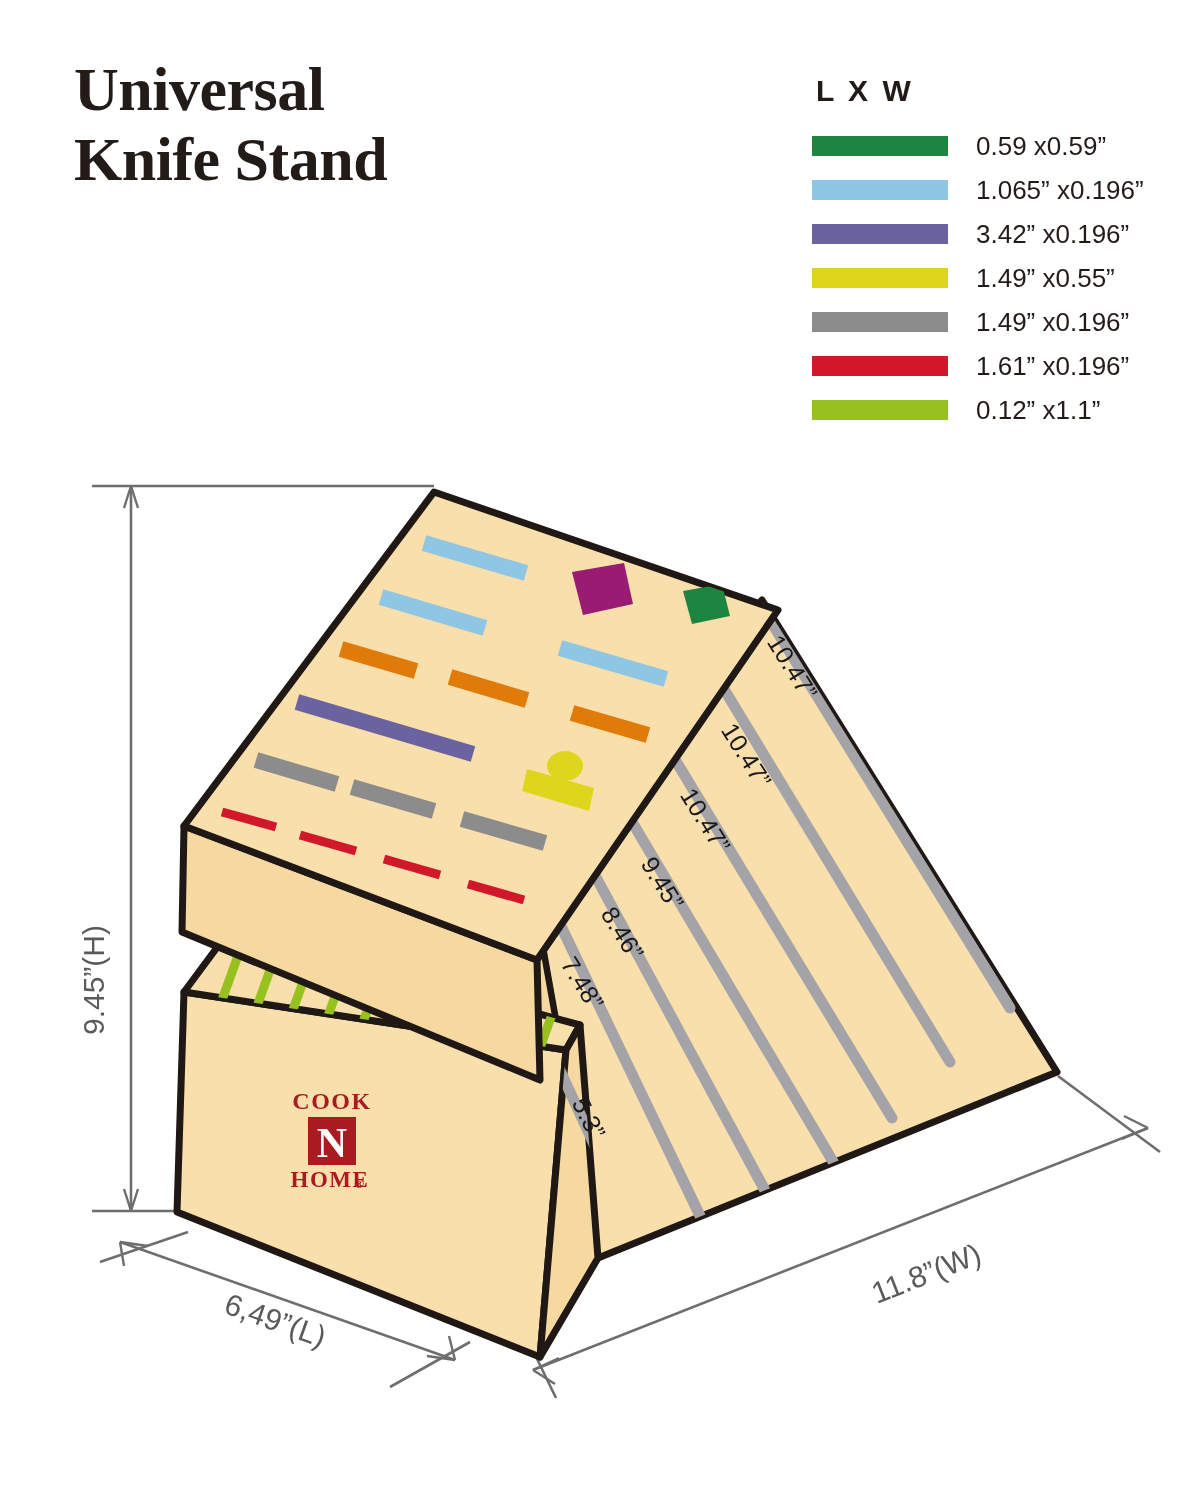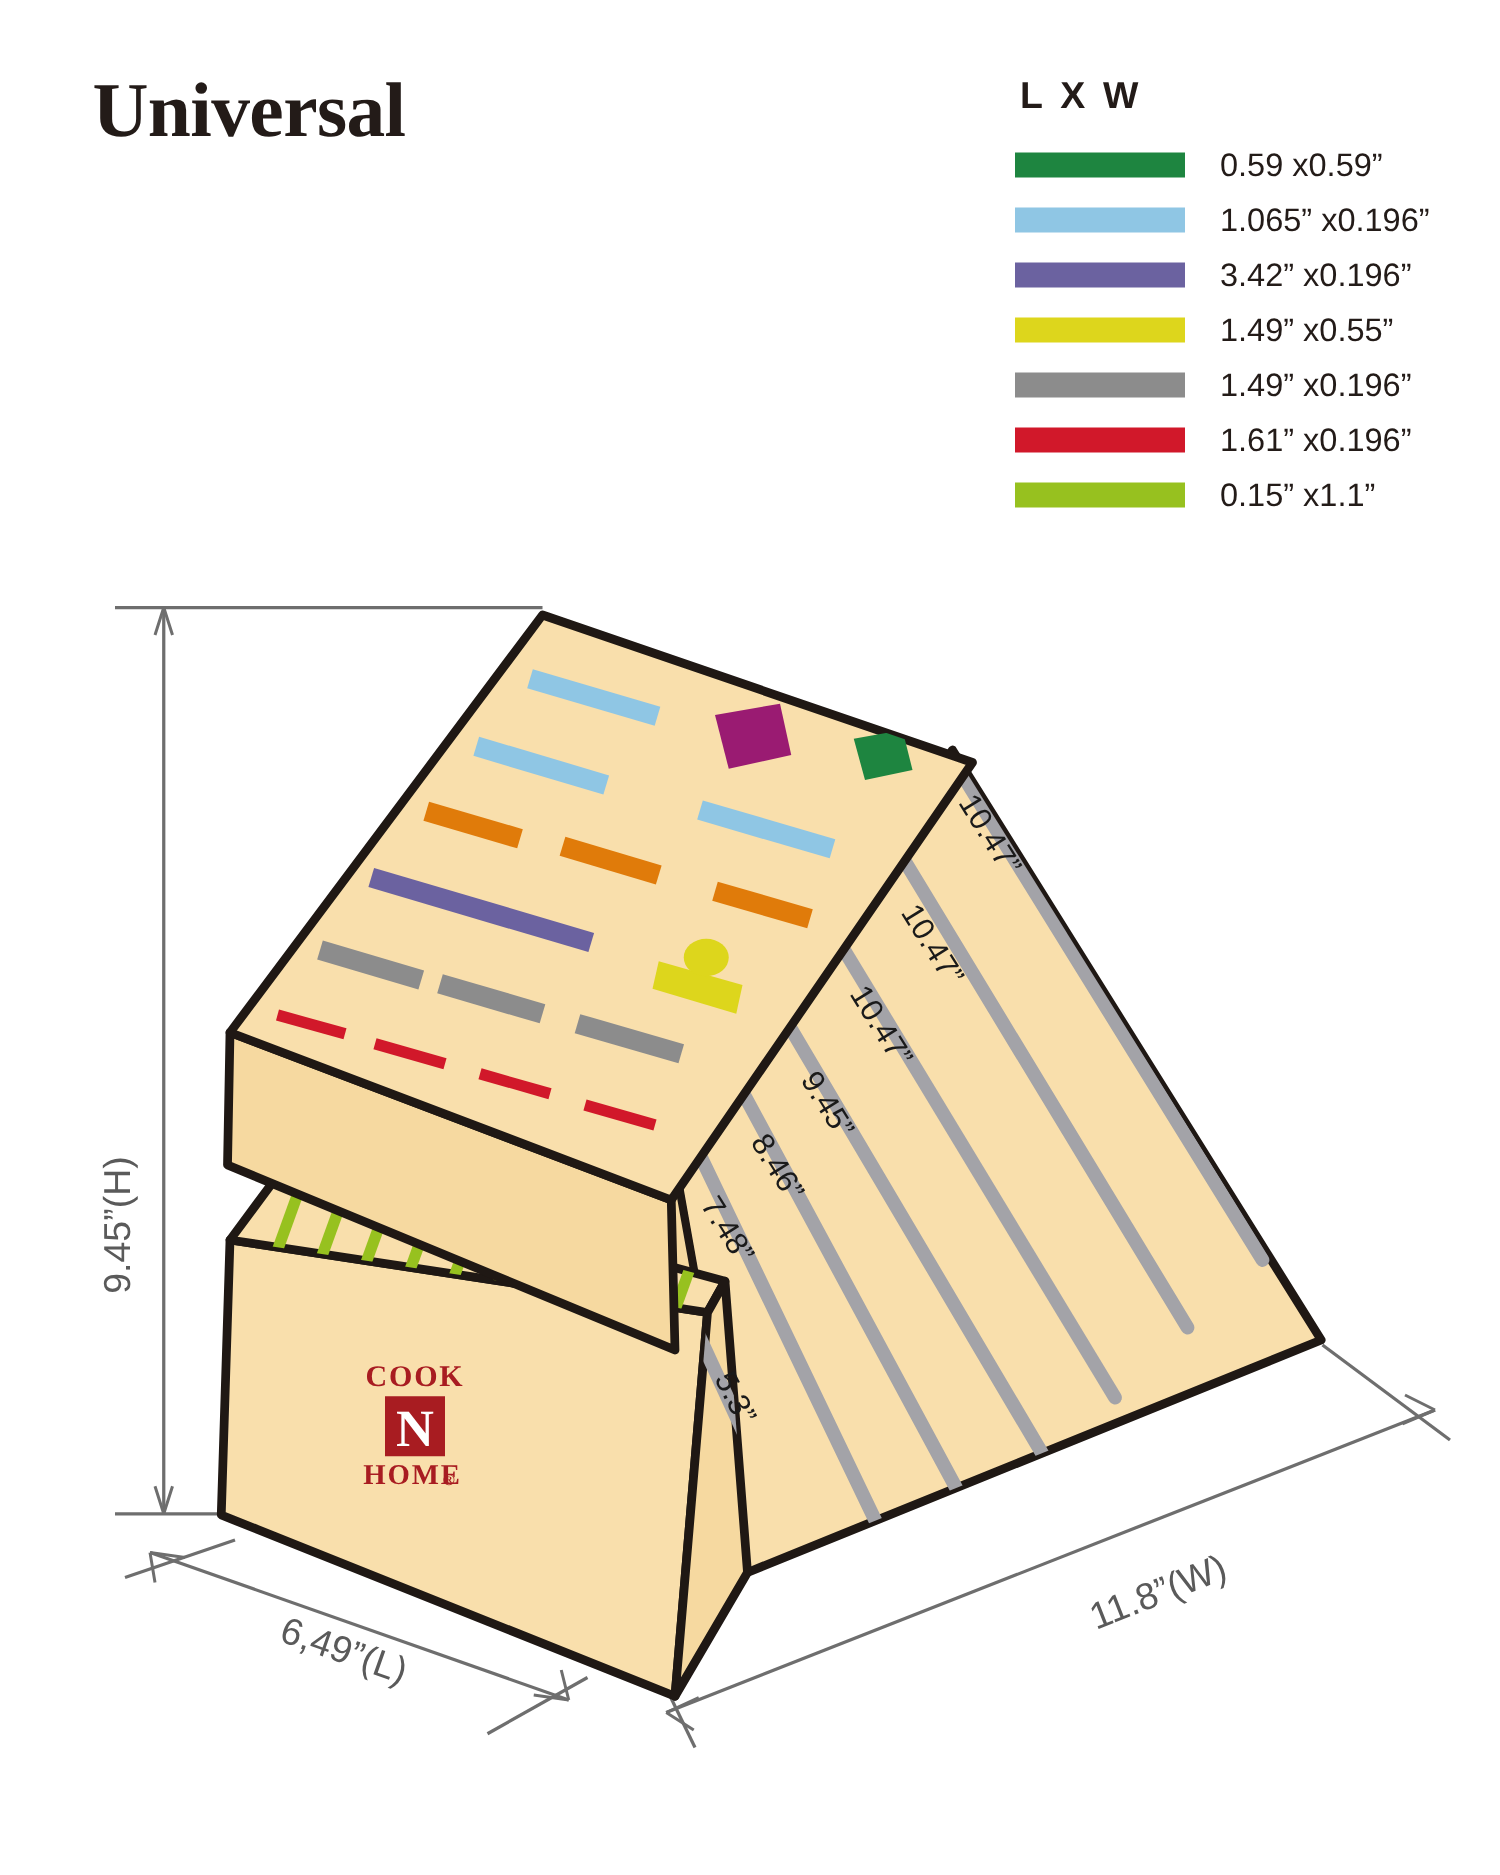--- a/index.html
+++ b/index.html
@@ -29,21 +29,21 @@
     line-height: 70px;
     color: #231b18;
     letter-spacing: -0.5px;
     white-space: nowrap;
   }
 
   
   #legend {
     position: absolute;
     left: 812px;
-    top: 60px;
+    top: 74px;
     width: 360px;
   }
   #legend-heading {
     font-family: "Liberation Sans", sans-serif;
     font-weight: bold;
     font-size: 30px;
     letter-spacing: 3px;
     color: #231b18;
     margin: 0 0 16px 4px;
   }
@@ -94,20 +94,21 @@
     font-family: "Liberation Serif", serif;
     font-weight: bold;
     fill: #ffffff;
   }
 </style>
 </head>
 <body>
 
 <div id="title-block">
   <div class="title-line">Universal</div>
+  <div class="title-line">Knife Stand</div>
 </div>
 
 <div id="legend">
   <div id="legend-heading">L X W</div>
 
   <div class="legend-row">
     <div class="legend-swatch" style="background-color: rgb(30, 133, 64);"></div>
     <div class="legend-label">0.59 x0.59”</div>
   </div>
   <div class="legend-row">
@@ -125,21 +126,21 @@
   <div class="legend-row">
     <div class="legend-swatch" style="background-color: rgb(140, 140, 140);"></div>
     <div class="legend-label">1.49” x0.196”</div>
   </div>
   <div class="legend-row">
     <div class="legend-swatch" style="background-color: rgb(209, 24, 42);"></div>
     <div class="legend-label">1.61” x0.196”</div>
   </div>
   <div class="legend-row">
     <div class="legend-swatch" style="background-color: rgb(151, 193, 31);"></div>
-    <div class="legend-label">0.15” x1.1”</div>
+    <div class="legend-label">0.12” x1.1”</div>
   </div>
 </div>
 
 <svg id="drawing" viewBox="0 0 1200 1500">
 
   <g stroke="#6E6E6E" fill="none" stroke-width="2.6">
 
     <line x1="92" y1="486" x2="434" y2="486"></line>
 
     <line x1="92" y1="1211" x2="186" y2="1211"></line>

